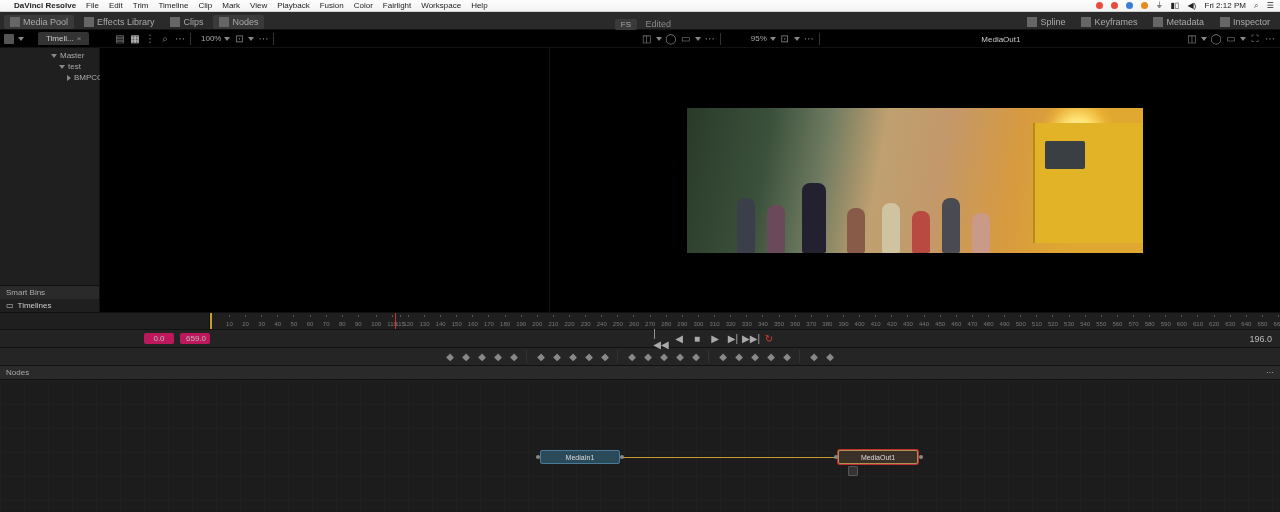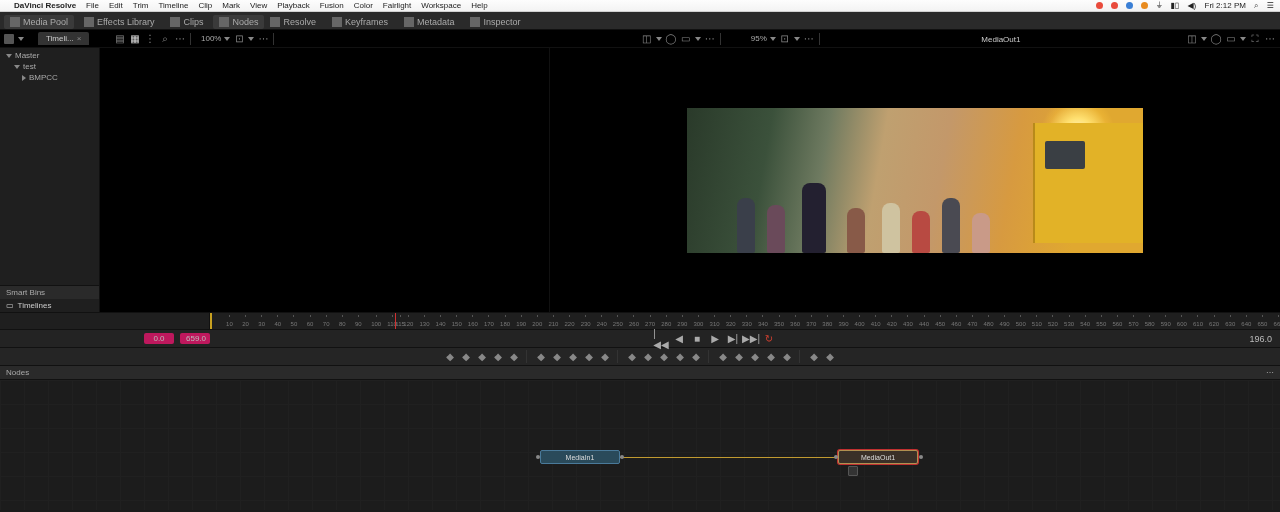--- a/index.html
+++ b/index.html
@@ -32,21 +32,21 @@
 .tabbtn { background:#333; padding:2px 8px; border-radius:2px 2px 0 0; font-size:8px; display:flex; align-items:center; gap:3px;}
 .closex { color:#888; font-size:8px;}
 .sub-mid { display:flex; align-items:center; padding-left:10px; gap:6px; flex:1;}
 .sub-mid .grp { display:flex; align-items:center; gap:3px; padding:0 4px; border-right:1px solid #333;}
 .sub-mid .grp:last-child{border:none;}
 .stool { width:12px; height:12px; display:flex; align-items:center; justify-content:center; color:#888;}
 
 
 .workspace { display:flex; height: 264px; background:#1a1a1a; }
 .sidebar { width:100px; background:#1f1f1f; border-right:1px solid #111; display:flex; flex-direction:column; font-size:8px;}
-.side-tree { flex:1; padding:2px 4px;}
+.side-tree { flex:1; padding:2px 4px;margin-left:45px;}
 .side-tree .row { padding:1px 2px; color:#aaa; display:flex; align-items:center; gap:3px;}
 .side-tree .row.indent1 { padding-left:10px;} .side-tree .row.indent2{padding-left:18px;}
 .side-bottom { border-top:1px solid #111;}
 .side-bottom .hdr { background:#2a2a2a; padding:2px 6px; color:#aaa;}
 .side-bottom .item { padding:2px 6px; display:flex; align-items:center; gap:4px;}
 
 .bins-panel { width:110px; background:#1c1c1c; border-right:1px solid #111; padding:6px; text-align:center;}
 .thumb { width:52px; height:30px; margin:0 auto; border:1px solid #b00; position:relative; background:linear-gradient(110deg,#334 0%,#556 40%,#d8a050 60%,#e6c070 100%); }
 .thumb:after{content:''; position:absolute; right:2px; top:4px; width:10px; height:10px; background:radial-gradient(circle,#ffe,#fc8 60%,transparent 70%);}
 .thumb:before{content:''; position:absolute; left:2px; bottom:2px; width:16px; height:10px; background:#d8b030; border-radius:1px;}
@@ -139,24 +139,28 @@
       </div>
       <div class="pt-btn">
         <span class="icon-sm" style="background: rgb(102, 102, 102);"></span>
         <span>Clips</span>
       </div>
       <div class="pt-btn active">
         <span class="icon-sm" style="background: rgb(102, 102, 102);"></span>
         <span>Nodes</span>
       </div>
     </div>
+  <div class="pt-center">
+    <span class="badge">FS</span>
+    <span style="color:#888">Edited</span>
+  </div>
   <div class="pt-right" id="pt-right">
       <div class="pt-btn">
         <span class="icon-sm" style="background: rgb(102, 102, 102);"></span>
-        <span>Resolve</span>
+        <span>Spline</span>
       </div>
       <div class="pt-btn">
         <span class="icon-sm" style="background: rgb(102, 102, 102);"></span>
         <span>Keyframes</span>
       </div>
       <div class="pt-btn">
         <span class="icon-sm" style="background: rgb(102, 102, 102);"></span>
         <span>Metadata</span>
       </div>
       <div class="pt-btn">

